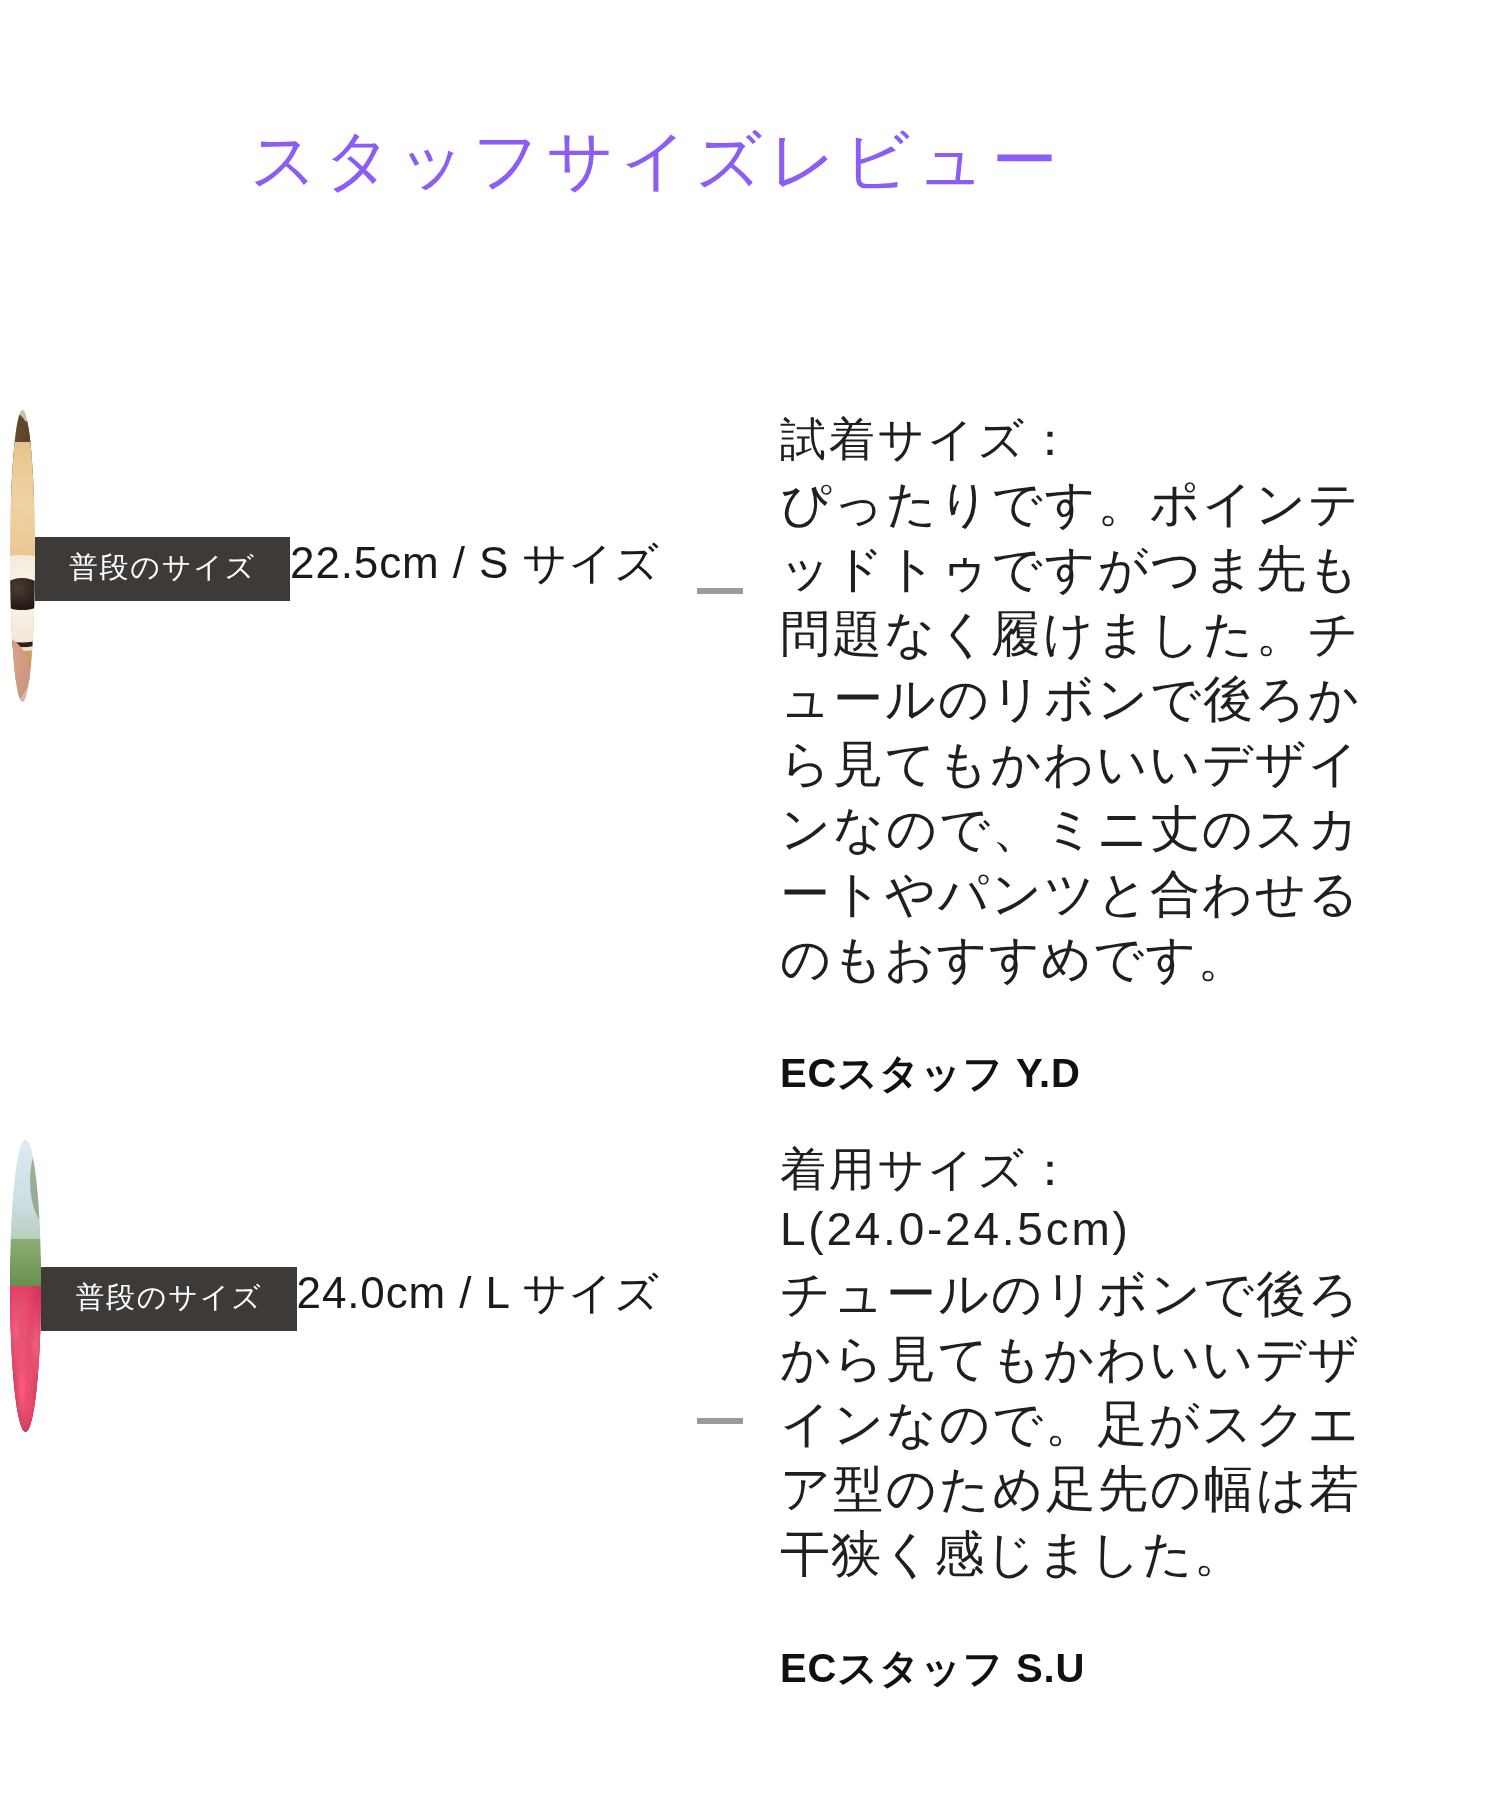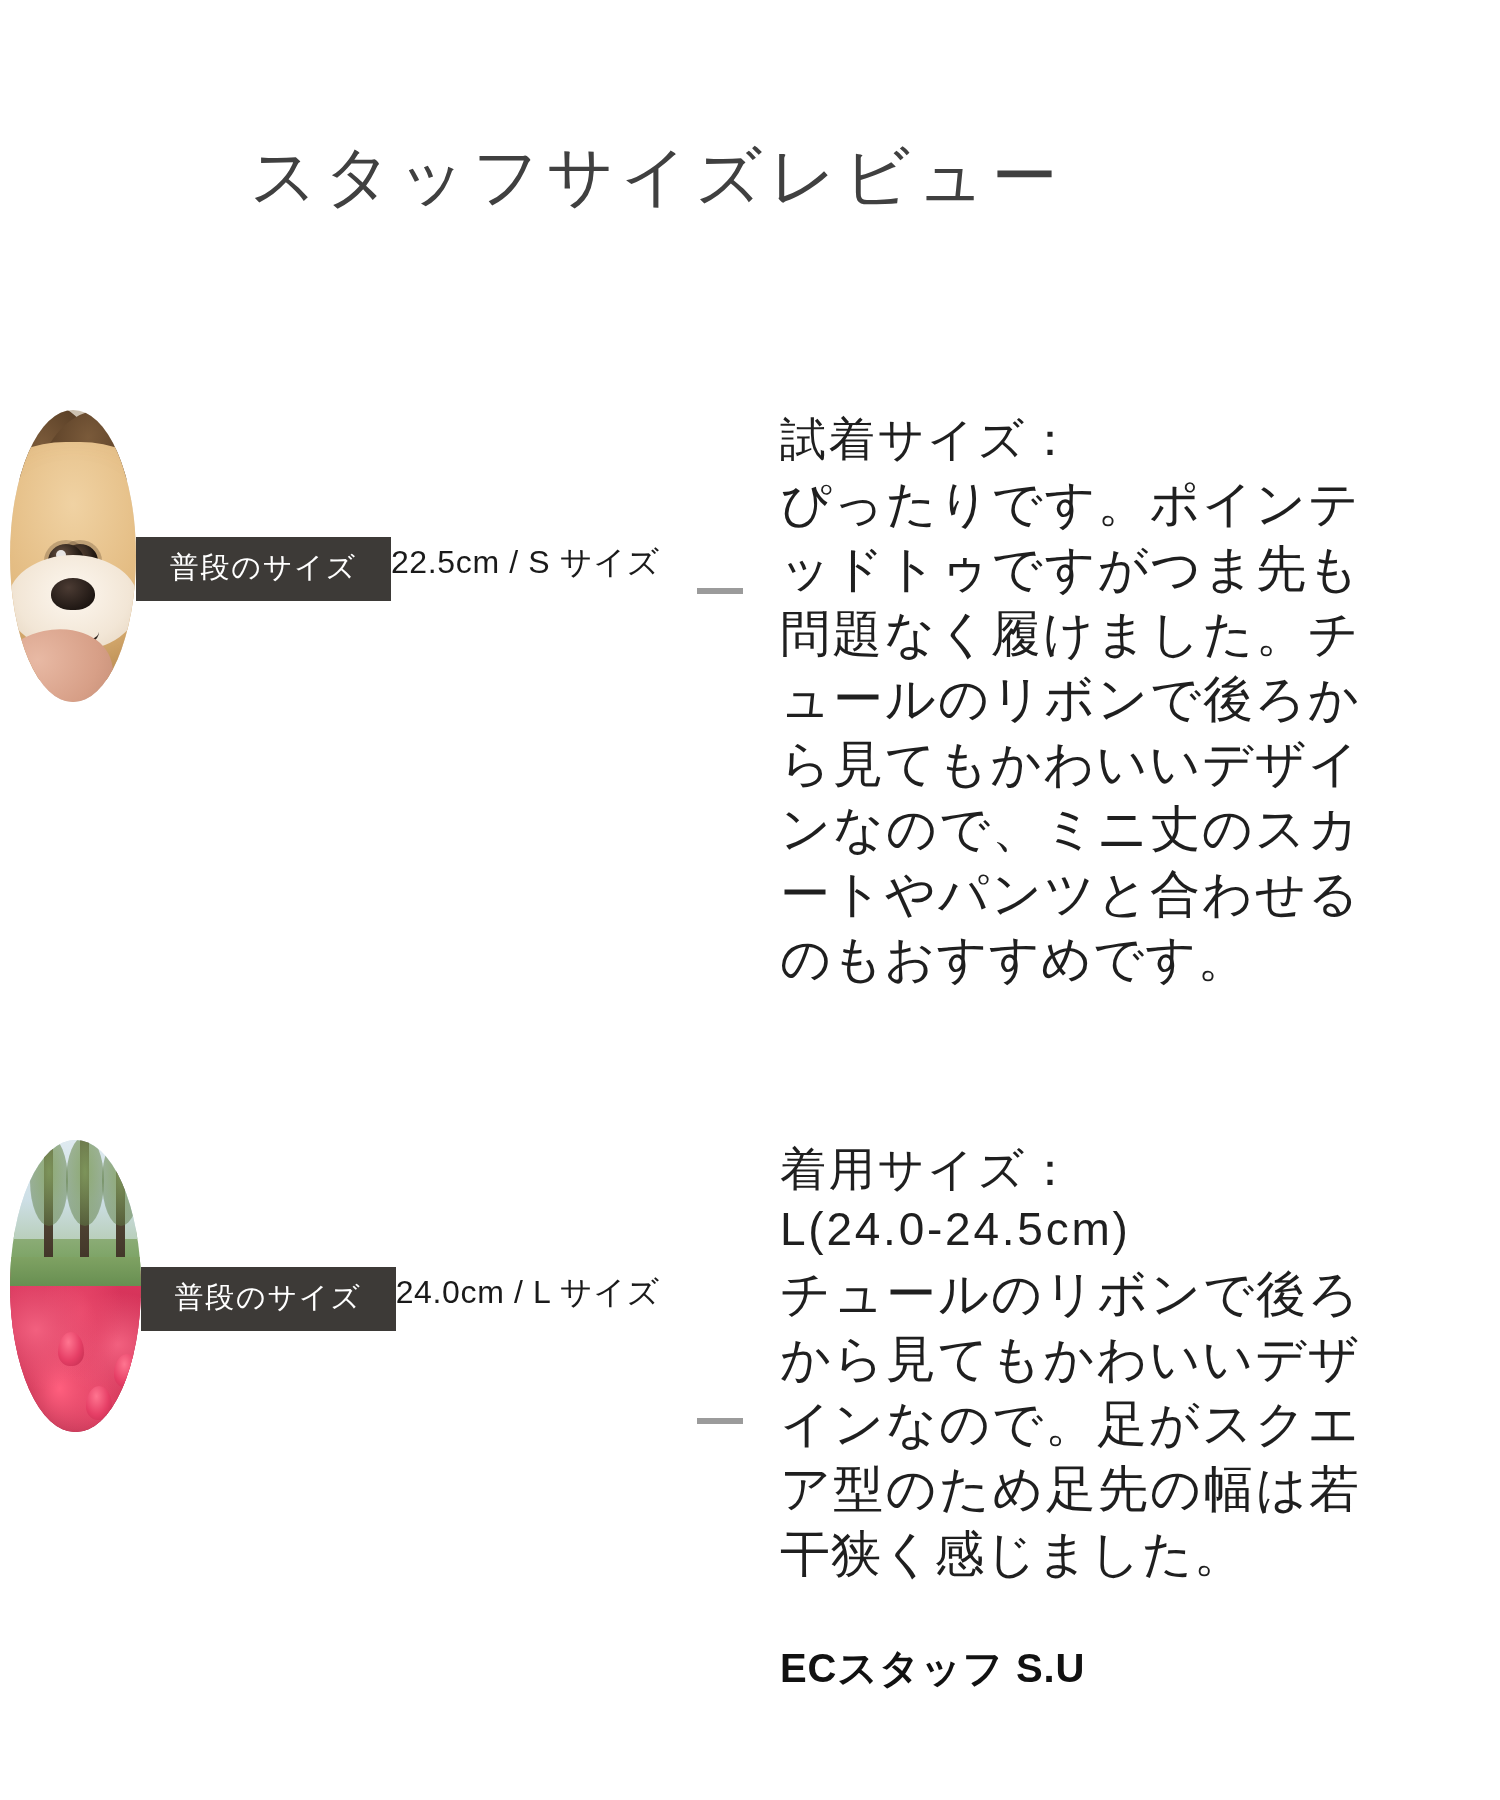--- a/index.html
+++ b/index.html
@@ -18,25 +18,25 @@
   .page {
     position: relative;
     width: 1500px;
     height: 1800px;
     box-sizing: border-box;
   }
 
   .page-title {
     position: absolute;
     left: 250px;
-    top: 88px;
+    top: 72px;
     font-size: 66px;
     font-weight: 400;
     letter-spacing: 0.10em;
-    color: #404040;
+    color: #8b5cf6;
     white-space: nowrap;
   }
 
   .review {
     position: absolute;
     left: 0;
     width: 1500px;
     display: flex;
     flex-direction: row;
     align-items: flex-start;
@@ -209,21 +209,21 @@
     background: #3d3a37;
     color: #ffffff;
     font-size: 29px;
     letter-spacing: 0.06em;
     padding: 11px 34px 13px;
     white-space: nowrap;
   }
 
   .usual-size-value {
     margin-top: 14px;
-    font-size: 32px;
+    font-size: 44px;
     letter-spacing: 0.02em;
     color: #1a1a1a;
     white-space: nowrap;
   }
 
   .divider-col {
     width: 120px;
     display: flex;
     justify-content: center;
     padding-top: 178px;
@@ -295,20 +295,21 @@
       <div class="usual-size-value">22.5cm / S サイズ</div>
     </div>
 
     <div class="divider-col">
       <span class="divider-dash"></span>
     </div>
 
     <div class="text-col">
       <div class="fit-size-label">試着サイズ：</div>
       <p class="review-body">ぴったりです。ポインテッドトゥですがつま先も問題なく履けました。チュールのリボンで後ろから見てもかわいいデザインなので、ミニ丈のスカートやパンツと合わせるのもおすすめです。</p>
+      <div class="staff-name">ECスタッフ Y.D</div>
     </div>
 
   </section>
 
   <section class="review review-2">
 
     <div class="reviewer-col">
       <div class="avatar avatar-tulips">
         <span class="tulip-sky"></span>
         <span class="tree" style="left:34px;"></span>

